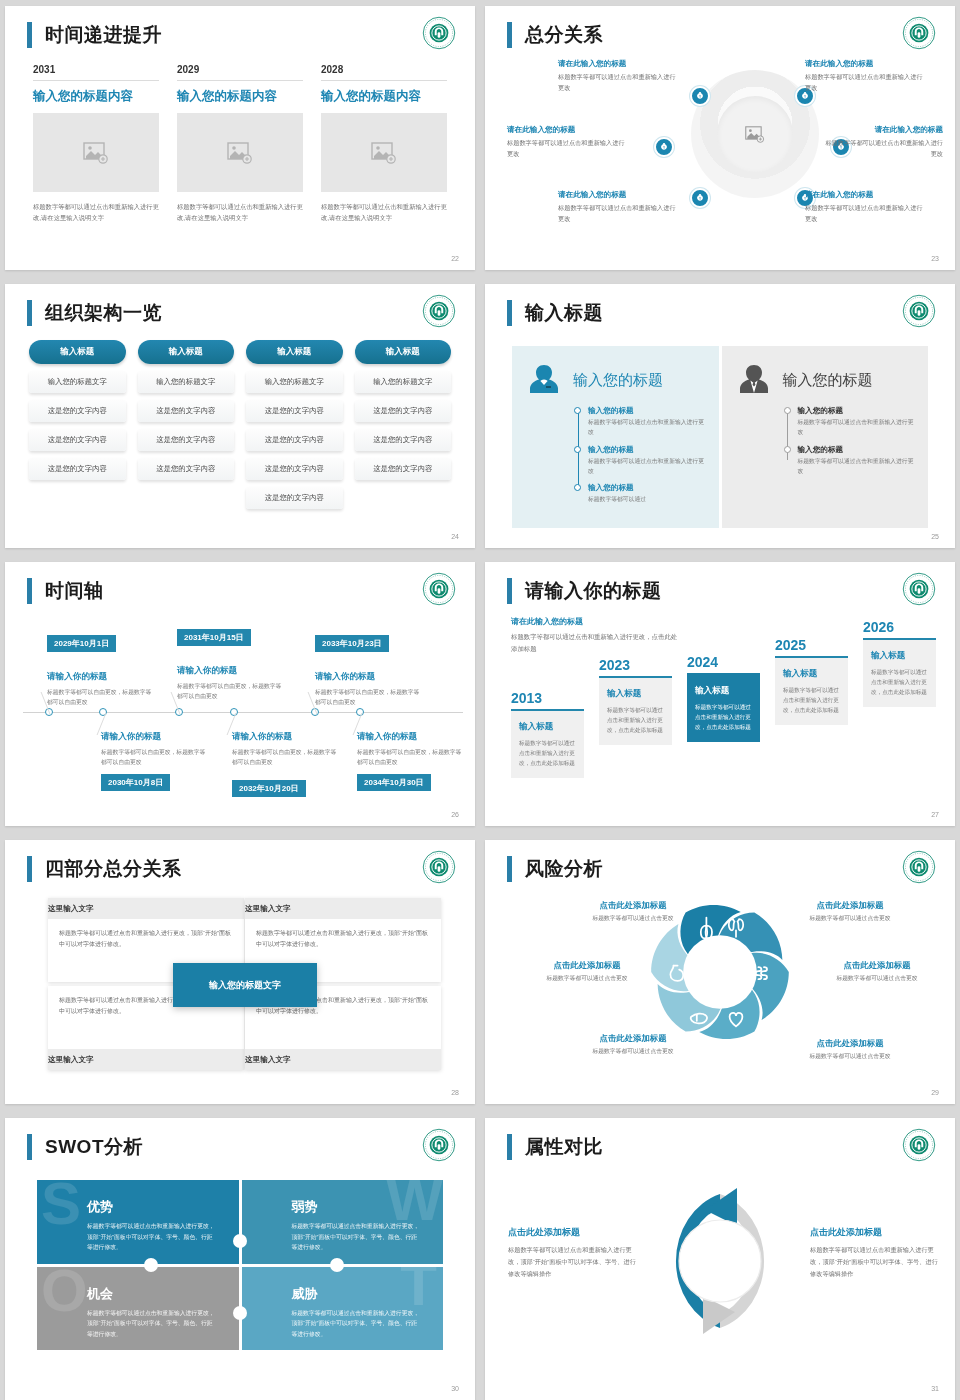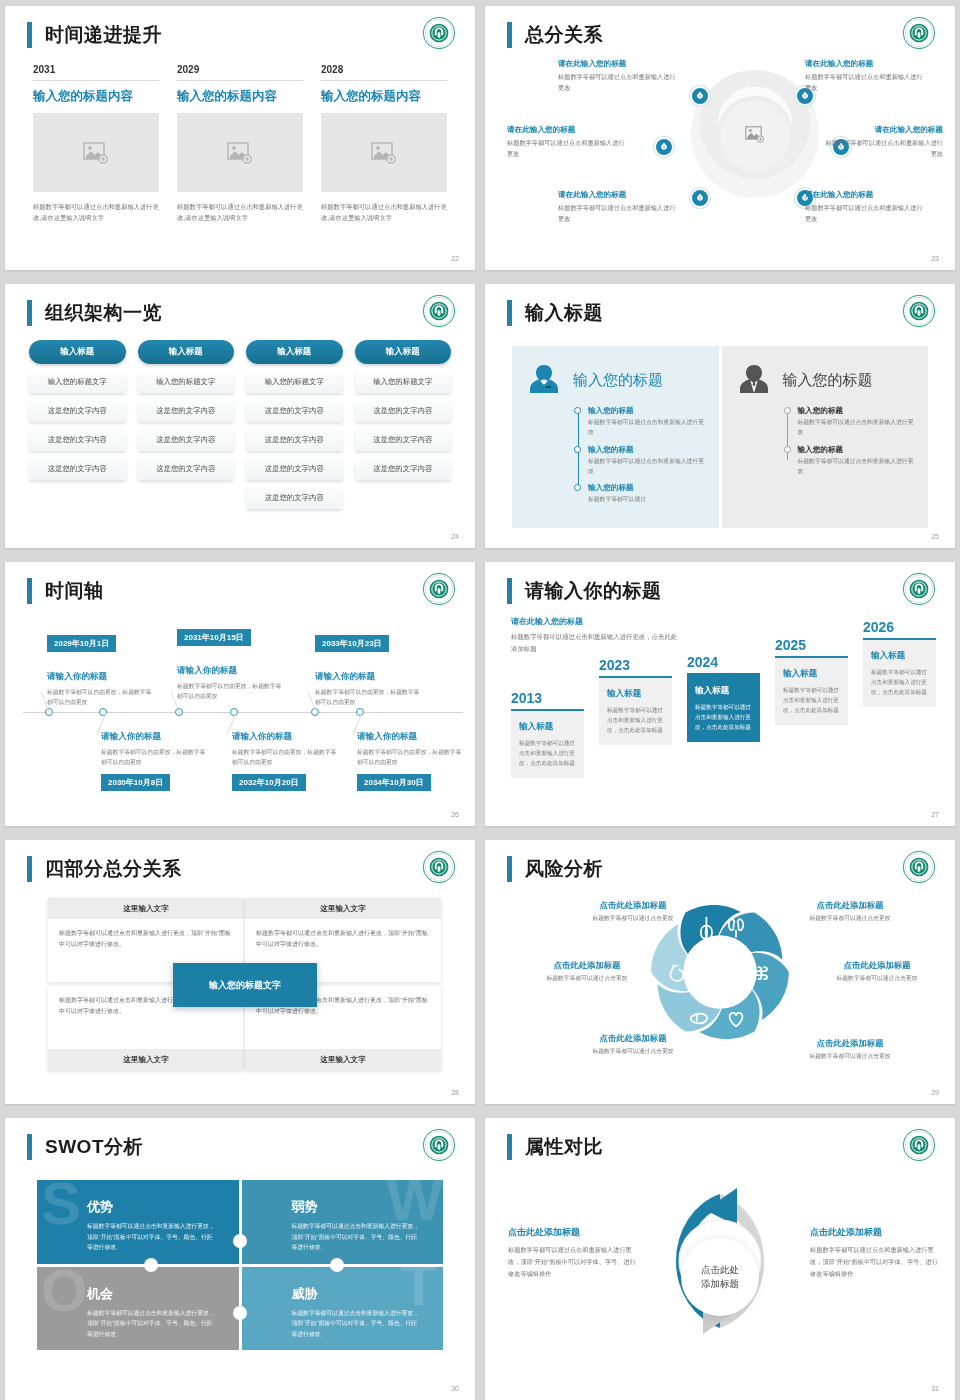--- a/index.html
+++ b/index.html
@@ -93,21 +93,21 @@
   .s27-card { position: absolute; width: 73px; }
   .s27-year { font-size: 14px; font-weight: bold; color: #1e86b3; margin-bottom: 3px; }
   .s27-box { background: #f0f0f0; border-top: 2px solid #2387ad; padding: 10px 8px; }
   .s27-box h5 { font-size: 8.6px; color: #1e86b3; font-weight: bold; margin-bottom: 5px; }
   .s27-box p { font-size: 5.6px; color: #7a7a7a; line-height: 1.8; }
   .s27-box.hi { background: #1b7fa6; border-top-color: #1b7fa6; }
   .s27-box.hi h5, .s27-box.hi p { color: #fff; }
 
   
   .s28-q { position: absolute; width: 196px; height: 84px; background: #fff; box-shadow: 0 1px 4px rgba(0,0,0,.14); }
-  .s28-hd { background: #ececec; color: #3c3c3c; font-size: 7.6px; font-weight: bold; text-align: center; padding: 5.5px 0; }
+  .s28-hd { background: #ececec; color: #3c3c3c; font-size: 7.6px; font-weight: bold; padding: 5.5px 0; }
   .s28-bd { font-size: 6px; color: #6f6f6f; line-height: 1.8; padding: 9px 11px; }
   .s28-center { position: absolute; left: 168px; top: 123px; width: 144px; height: 44px; background: #1b7fa6;
     color: #fff; font-size: 9px; font-weight: bold; display: flex; align-items: center; justify-content: center;
     box-shadow: 0 2px 7px rgba(0,0,0,.25); }
 
   
   .s29-txt { position: absolute; width: 140px; }
   .s29-txt h4 { font-size: 8.4px; color: #1e86b3; font-weight: bold; margin-bottom: 3px; }
   .s29-txt p { font-size: 5.8px; color: #757575; }
 
@@ -453,21 +453,21 @@
     </div>
 
     <div class="s26-dn" style="left:96px;top:169px;">
       <div class="s26-h" style="margin-top:0;">请输入你的标题</div>
       <div class="s26-p">标题数字等都可以自由更改，标题数字等都可以自由更改</div>
       <span class="s26-date" style="margin-top:6px;">2030年10月8日</span>
     </div>
     <div class="s26-dn" style="left:227px;top:169px;">
       <div class="s26-h" style="margin-top:0;">请输入你的标题</div>
       <div class="s26-p">标题数字等都可以自由更改，标题数字等都可以自由更改</div>
-      <span class="s26-date" style="margin-top:6px;">2032年10月20日</span>
+      <span class="s26-date" style="margin-top:12px;">2032年10月20日</span>
     </div>
     <div class="s26-dn" style="left:352px;top:169px;">
       <div class="s26-h" style="margin-top:0;">请输入你的标题</div>
       <div class="s26-p">标题数字等都可以自由更改，标题数字等都可以自由更改</div>
       <span class="s26-date" style="margin-top:6px;">2034年10月30日</span>
     </div>
     <div class="pagenum">26</div>
   </div>
 
   <div class="slide">
@@ -703,24 +703,20 @@
       <path d="M75 18 A 62 70 0 0 1 75 152 L75 138 A 48 56 0 0 0 75 32 Z" fill="#d5d5d5"></path>
       <path d="M60 34 L92 12 L92 50 Z" fill="#1b7fa6"></path>
       <path d="M90 136 L58 158 L58 120 Z" fill="#c9c9c9"></path>
       <circle cx="75" cy="85" r="41" fill="#fff"></circle>
       <circle cx="75" cy="85" r="41" fill="none" stroke="#ececec" stroke-width="1.2"></circle>
     </svg>
 
     <div class="rot-l" style="left:189px;top:120px;transform:rotate(-74deg);">文字这里输入文字</div>
     <div class="rot-r" style="left:284px;top:122px;transform:rotate(74deg);color:#fff;">文字这里输入文字</div>
 
-    <div class="s31-core">
-      <span>点击此处</span>
-      <span>添加标题</span>
-    </div>
 
     <div class="s31-txt" style="left:23px;top:108px;">
       <h4>点击此处添加标题</h4>
       <p>标题数字等都可以通过点击和重新输入进行更改，顶部“开始”面板中可以对字体、字号、进行修改等编辑操作</p>
     </div>
     <div class="s31-txt" style="left:325px;top:108px;">
       <h4>点击此处添加标题</h4>
       <p>标题数字等都可以通过点击和重新输入进行更改，顶部“开始”面板中可以对字体、字号、进行修改等编辑操作</p>
     </div>
     <div class="pagenum">31</div>

